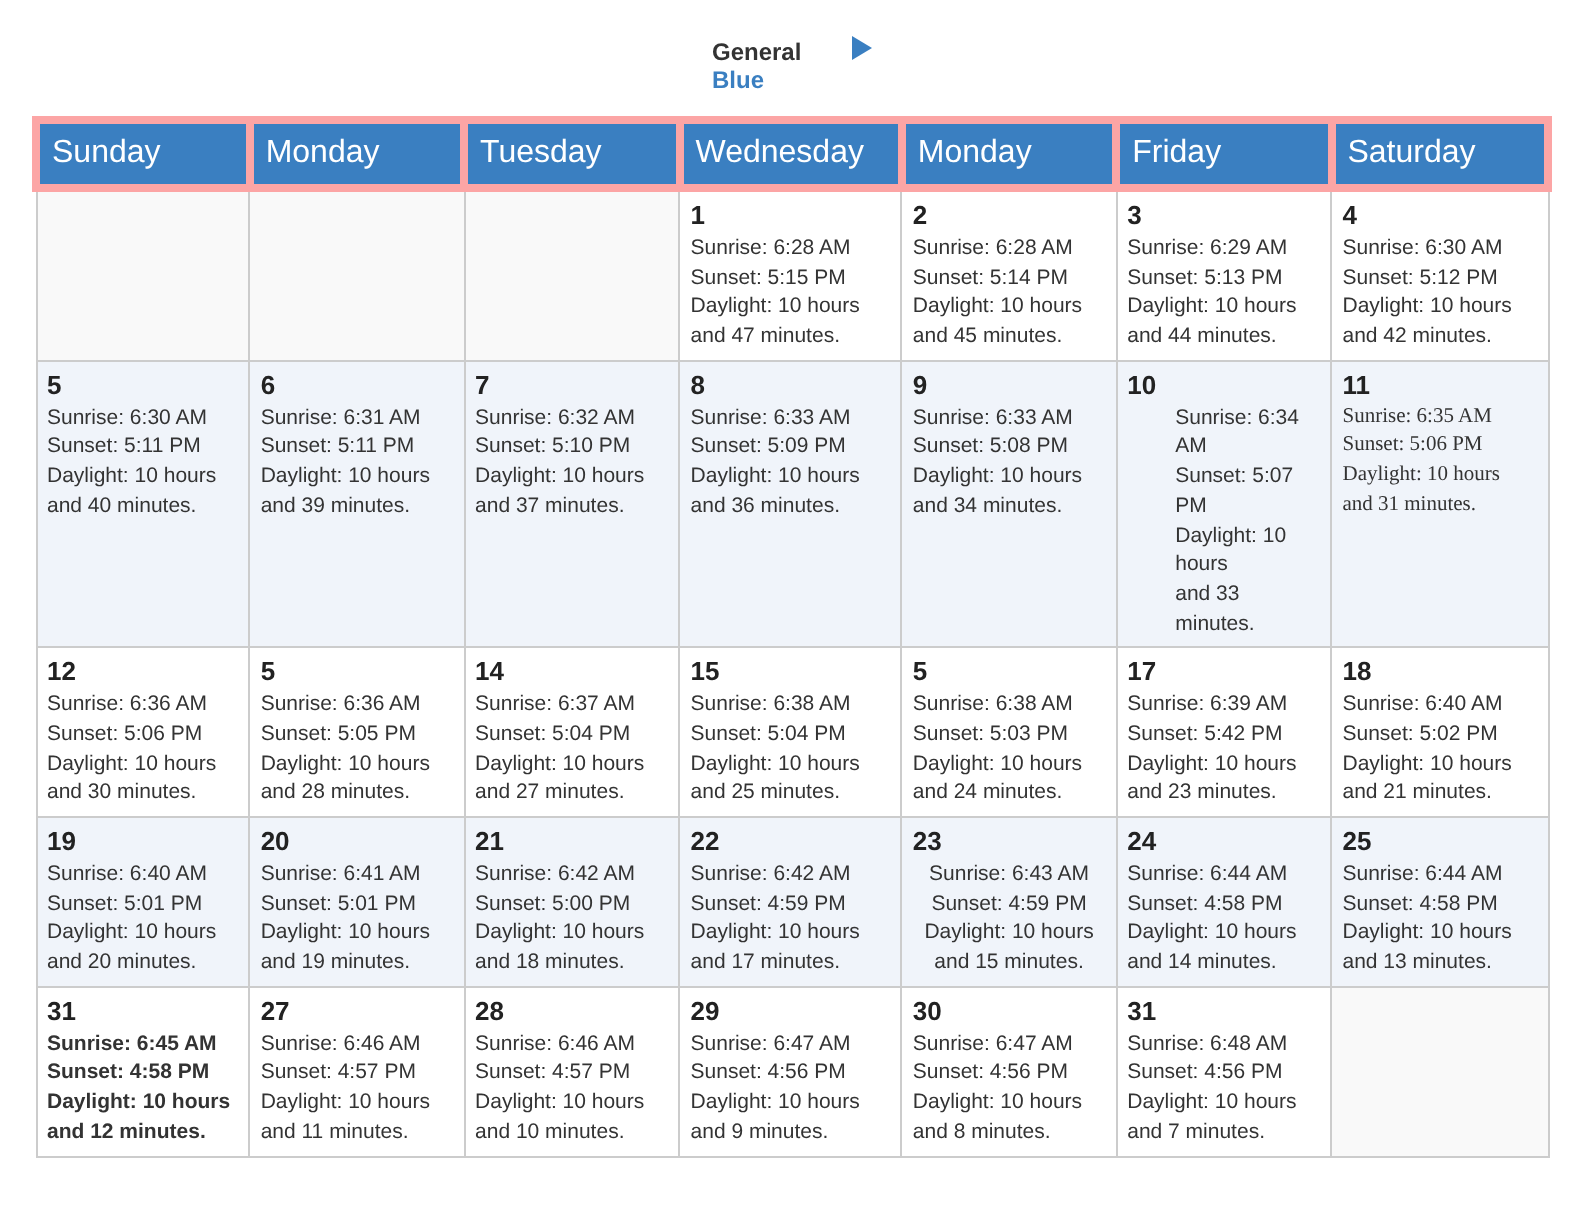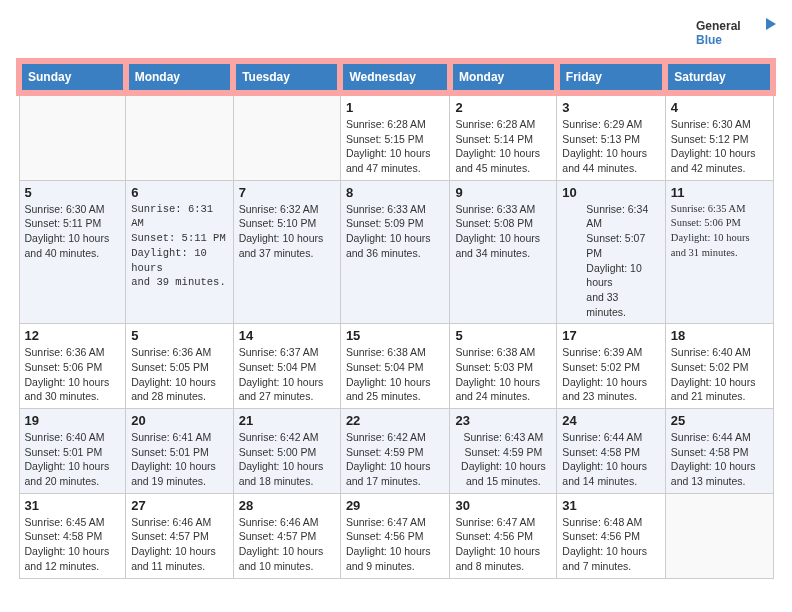--- a/index.html
+++ b/index.html
@@ -5,21 +5,21 @@
     * { box-sizing: border-box; margin: 0; padding: 0; }
     body {
       font-family: Arial, sans-serif;
       background: #fff;
       width: 792px;
       min-height: 612px;
       padding: 16px;
     }
     .header-section {
       display: flex;
-      justify-content: flex-end;
+      justify-content: center;
       align-items: flex-start;
       margin-bottom: 10px;
     }
     .logo {
       display: flex;
       align-items: center;
       gap: 4px;
     }
     .logo-icon {
       width: 28px;
@@ -40,23 +40,23 @@
     .calendar-table {
       width: 100%;
       border-collapse: collapse;
       font-size: 11px;
     }
     .calendar-table th {
       background: #3a7fc1;
       color: #fff;
       text-align: left;
       padding: 6px 6px;
-      font-size: 12px;
-      font-weight: bold;
-      border: 6px solid #fca5a5;
+      font-size: 16px;
+      font-weight: normal;
+      border: 4px solid #fca5a5;
     }
     .calendar-table td {
       border: 1px solid #ccc;
       vertical-align: top;
       padding: 4px 5px;
       width: 113px;
       min-height: 80px;
       background: #fff;
     }
     .calendar-table tr:nth-child(even) td {
@@ -147,21 +147,21 @@
       <tr class="row-even">
         <td>
           <span class="day-number">5</span>
           <div class="day-info" style="white-space: pre-line;">Sunrise: 6:30 AM
 Sunset: 5:11 PM
 Daylight: 10 hours
 and 40 minutes.</div>
         </td>
         <td>
           <span class="day-number">6</span>
-          <div class="day-info" style="white-space: pre-line; font-family: Liberation Mono, monospace;">Sunrise: 6:31 AM
+          <div class="day-info" style="white-space: pre-line;">Sunrise: 6:31 AM
 Sunset: 5:11 PM
 Daylight: 10 hours
 and 39 minutes.</div>
         </td>
         <td>
           <span class="day-number">7</span>
           <div class="day-info" style="white-space: pre-line;">Sunrise: 6:32 AM
 Sunset: 5:10 PM
 Daylight: 10 hours
 and 37 minutes.</div>
@@ -227,21 +227,21 @@
         <td>
           <span class="day-number">5</span>
           <div class="day-info" style="white-space: pre-line;">Sunrise: 6:38 AM
 Sunset: 5:03 PM
 Daylight: 10 hours
 and 24 minutes.</div>
         </td>
         <td>
           <span class="day-number">17</span>
           <div class="day-info" style="white-space: pre-line;">Sunrise: 6:39 AM
-Sunset: 5:02 PM
+Sunset: 5:42 PM
 Daylight: 10 hours
 and 23 minutes.</div>
         </td>
         <td>
           <span class="day-number">18</span>
           <div class="day-info" style="white-space: pre-line;">Sunrise: 6:40 AM
 Sunset: 5:02 PM
 Daylight: 10 hours
 and 21 minutes.</div>
         </td>
@@ -293,21 +293,21 @@
           <span class="day-number">25</span>
           <div class="day-info" style="white-space: pre-line;">Sunrise: 6:44 AM
 Sunset: 4:58 PM
 Daylight: 10 hours
 and 13 minutes.</div>
         </td>
       </tr>
       <tr>
         <td>
           <span class="day-number">31</span>
-          <div class="day-info" style="white-space: pre-line;">Sunrise: 6:45 AM
+          <div class="day-info" style="white-space: pre-line; font-weight: bold;">Sunrise: 6:45 AM
 Sunset: 4:58 PM
 Daylight: 10 hours
 and 12 minutes.</div>
         </td>
         <td>
           <span class="day-number">27</span>
           <div class="day-info" style="white-space: pre-line;">Sunrise: 6:46 AM
 Sunset: 4:57 PM
 Daylight: 10 hours
 and 11 minutes.</div>

